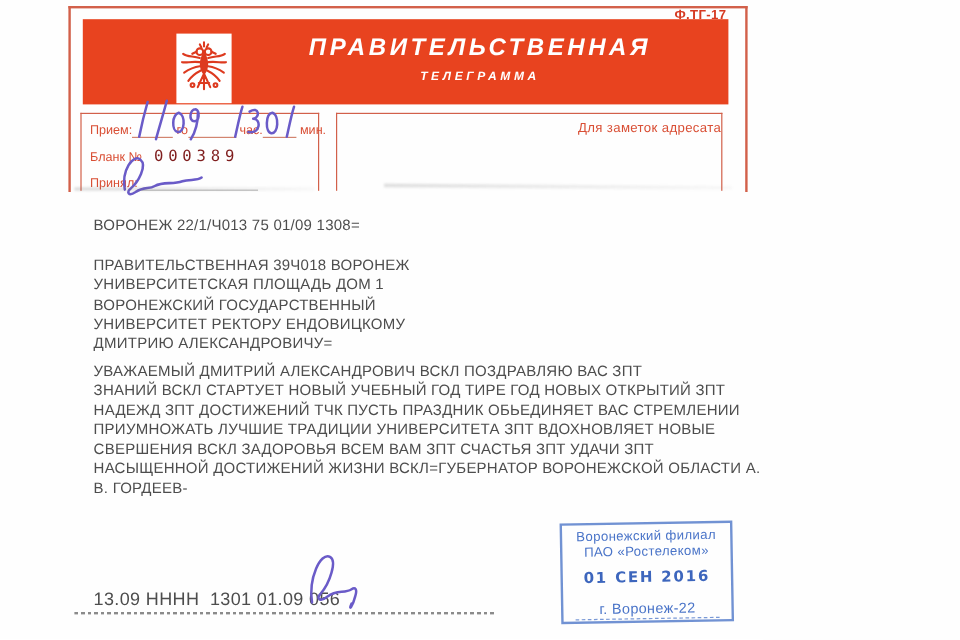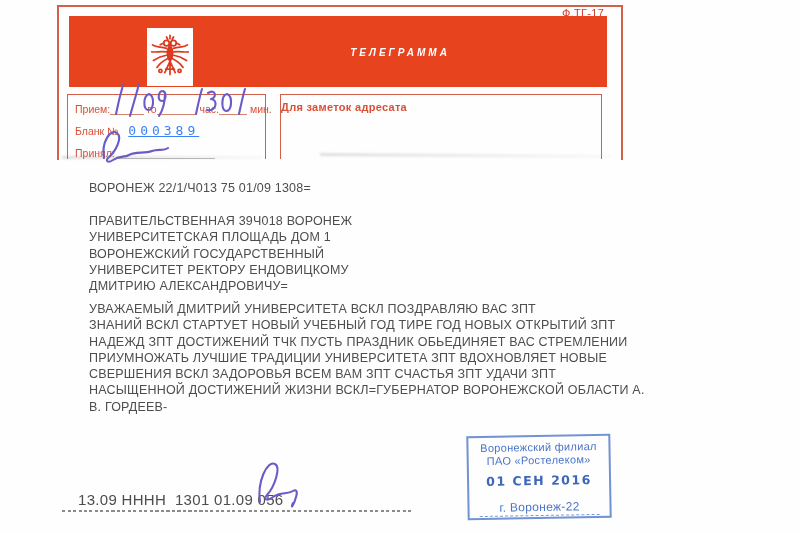--- a/index.html
+++ b/index.html
@@ -6,21 +6,21 @@
   .page{
     position:relative;width:800px;height:533px;background:#fefefe;
     font-family:"Liberation Sans", sans-serif;overflow:hidden;
   }
   
   .blank{
     position:absolute;left:57px;top:5px;width:562px;height:153px;
     border:2px solid #d2604a;border-bottom:none;
   }
   .form-code{
-    position:absolute;left:562px;top:7px;font-size:11px;font-weight:normal;
+    position:absolute;left:562px;top:7px;font-size:11px;font-weight:bold;
     color:#d63a22;letter-spacing:.3px;
   }
   .banner{
     position:absolute;left:10px;top:9px;width:538px;height:71px;
     background:#e8431f;display:flex;align-items:center;
   }
   .emblem-box{
     position:absolute;left:78px;top:12px;width:46px;height:58px;background:#ffffff;
     display:flex;align-items:center;justify-content:center;
   }
@@ -33,35 +33,35 @@
   .banner-title-2{font-size:10px;letter-spacing:3px;line-height:20px;margin-top:3px;}
   
   .fields-box{
     position:absolute;left:8px;top:87px;width:197px;height:64px;
     border:1px solid #d2604a;border-bottom:none;
     font-size:10.5px;color:#d94f35;
   }
   .notes-box{
     position:absolute;left:221px;top:87px;width:320px;height:64px;
     border:1px solid #d2604a;border-bottom:none;
-    font-size:11px;color:#d94f35;text-align:left;font-weight:bold;
+    font-size:11px;color:#d94f35;text-align:right;
   }
   .notes-label{margin-top:6px;letter-spacing:.3px;}
   .frow{position:absolute;left:7px;white-space:nowrap;}
   .frow .ul{display:inline-block;border-bottom:1px solid #d2846f;height:10px;vertical-align:bottom;}
   .blank-number{
-    font-family:"DejaVu Sans Mono", monospace;font-size:13px;color:#3b82f6;
-    letter-spacing:4px;margin-left:10px;text-decoration:underline;
+    font-family:"DejaVu Sans Mono", monospace;font-size:13px;color:#7f1d1d;
+    letter-spacing:4px;margin-left:10px;
   }
   
   .ink{position:absolute;pointer-events:none;}
   .ink path, .ink ellipse{stroke:#6a5bc8;fill:none;stroke-width:2.1;stroke-linecap:round;stroke-linejoin:round;}
   
   .typed{position:absolute;left:78px;color:#4d4d4d;font-size:12.5px;letter-spacing:.2px;}
-  .typed .tline{white-space:nowrap;line-height:16.3px;height:16.3px;margin-left:11px;}
+  .typed .tline{white-space:nowrap;line-height:16.3px;height:16.3px;}
   
   .service-line{
     position:absolute;left:78px;top:491px;color:#4d4d4d;font-size:15px;
     letter-spacing:.3px;white-space:pre;
   }
   .dash-line{
     position:absolute;left:62px;top:510px;width:350px;height:2px;
     background:repeating-linear-gradient(90deg,#8b8b8b 0 3px,transparent 3px 5.5px);
   }
   
@@ -104,20 +104,21 @@
             <path d="M23 14 C19 20 19 28 23 33 C27 28 27 20 23 14 Z" fill="#dd3a1f"></path>
             <path d="M19 18 C12 16 7 17 3 14 M19 22 C11 21 6 23 2 22 M19 26 C12 27 7 30 4 32 M20 30 C14 33 10 37 8 40"></path>
             <path d="M27 18 C34 16 39 17 43 14 M27 22 C35 21 40 23 44 22 M27 26 C34 27 39 30 42 32 M26 30 C32 33 36 37 38 40"></path>
             <path d="M23 33 L17 46 M23 33 L29 46 M23 33 L23 48 M18 42 L28 42"></path>
             <circle cx="12" cy="44" r="1.8"></circle>
             <circle cx="34" cy="44" r="1.8"></circle>
           </g>
         </svg>
       </div>
       <div class="banner-titles">
+        <div class="banner-title-1">ПРАВИТЕЛЬСТВЕННАЯ</div>
         <div class="banner-title-2">ТЕЛЕГРАММА</div>
       </div>
     </div>
 
     <div class="fields-box">
       <div class="frow" style="top:8px;">
         <span>Прием:</span><span class="ul" style="width:34px;"></span>
         <span>го</span><span class="ul" style="width:40px;"></span>
         <span>час.</span><span class="ul" style="width:28px;"></span>
         <span>мин.</span>
@@ -162,21 +163,21 @@
 
   <div class="typed" style="top:213px;">
     <div class="tline">ПРАВИТЕЛЬСТВЕННАЯ 39Ч018 ВОРОНЕЖ</div>
     <div class="tline">УНИВЕРСИТЕТСКАЯ ПЛОЩАДЬ ДОМ 1</div>
     <div class="tline">ВОРОНЕЖСКИЙ ГОСУДАРСТВЕННЫЙ</div>
     <div class="tline">УНИВЕРСИТЕТ РЕКТОРУ ЕНДОВИЦКОМУ</div>
     <div class="tline">ДМИТРИЮ АЛЕКСАНДРОВИЧУ=</div>
   </div>
 
   <div class="typed" style="top:301px;">
-    <div class="tline">УВАЖАЕМЫЙ ДМИТРИЙ УНИВЕРСИТЕТА ВСКЛ ПОЗДРАВЛЯЮ ВАС ЗПТ</div>
+    <div class="tline">УВАЖАЕМЫЙ ДМИТРИЙ АЛЕКСАНДРОВИЧ ВСКЛ ПОЗДРАВЛЯЮ ВАС ЗПТ</div>
     <div class="tline">ЗНАНИЙ ВСКЛ СТАРТУЕТ НОВЫЙ УЧЕБНЫЙ ГОД ТИРЕ ГОД НОВЫХ ОТКРЫТИЙ ЗПТ</div>
     <div class="tline">НАДЕЖД ЗПТ ДОСТИЖЕНИЙ ТЧК ПУСТЬ ПРАЗДНИК ОБЬЕДИНЯЕТ ВАС СТРЕМЛЕНИИ</div>
     <div class="tline">ПРИУМНОЖАТЬ ЛУЧШИЕ ТРАДИЦИИ УНИВЕРСИТЕТА ЗПТ ВДОХНОВЛЯЕТ НОВЫЕ</div>
     <div class="tline">СВЕРШЕНИЯ ВСКЛ ЗАДОРОВЬЯ ВСЕМ ВАМ ЗПТ СЧАСТЬЯ ЗПТ УДАЧИ ЗПТ</div>
     <div class="tline">НАСЫЩЕННОЙ ДОСТИЖЕНИЙ ЖИЗНИ ВСКЛ=ГУБЕРНАТОР ВОРОНЕЖСКОЙ ОБЛАСТИ А.</div>
     <div class="tline">В. ГОРДЕЕВ-</div>
   </div>
 
   <div class="service-line">13.09 НННН  1301 01.09 056</div>
 

